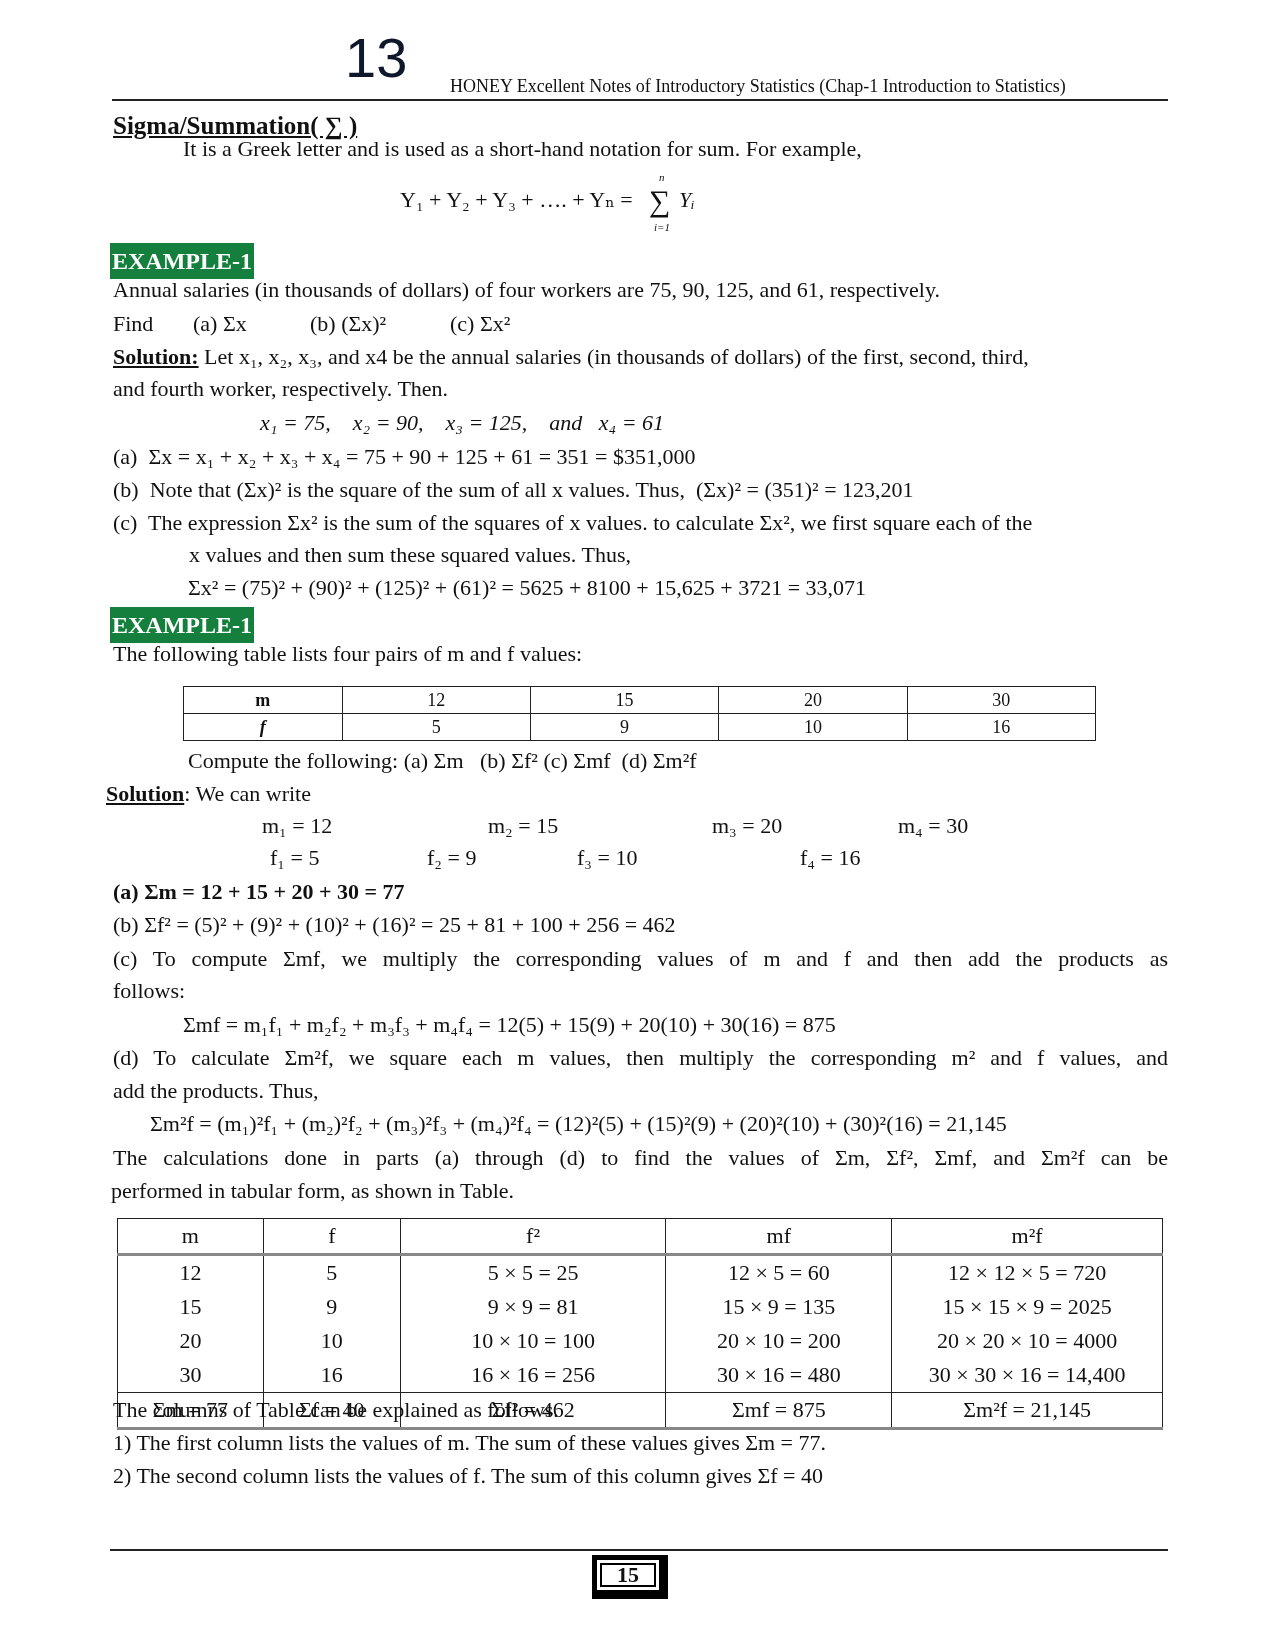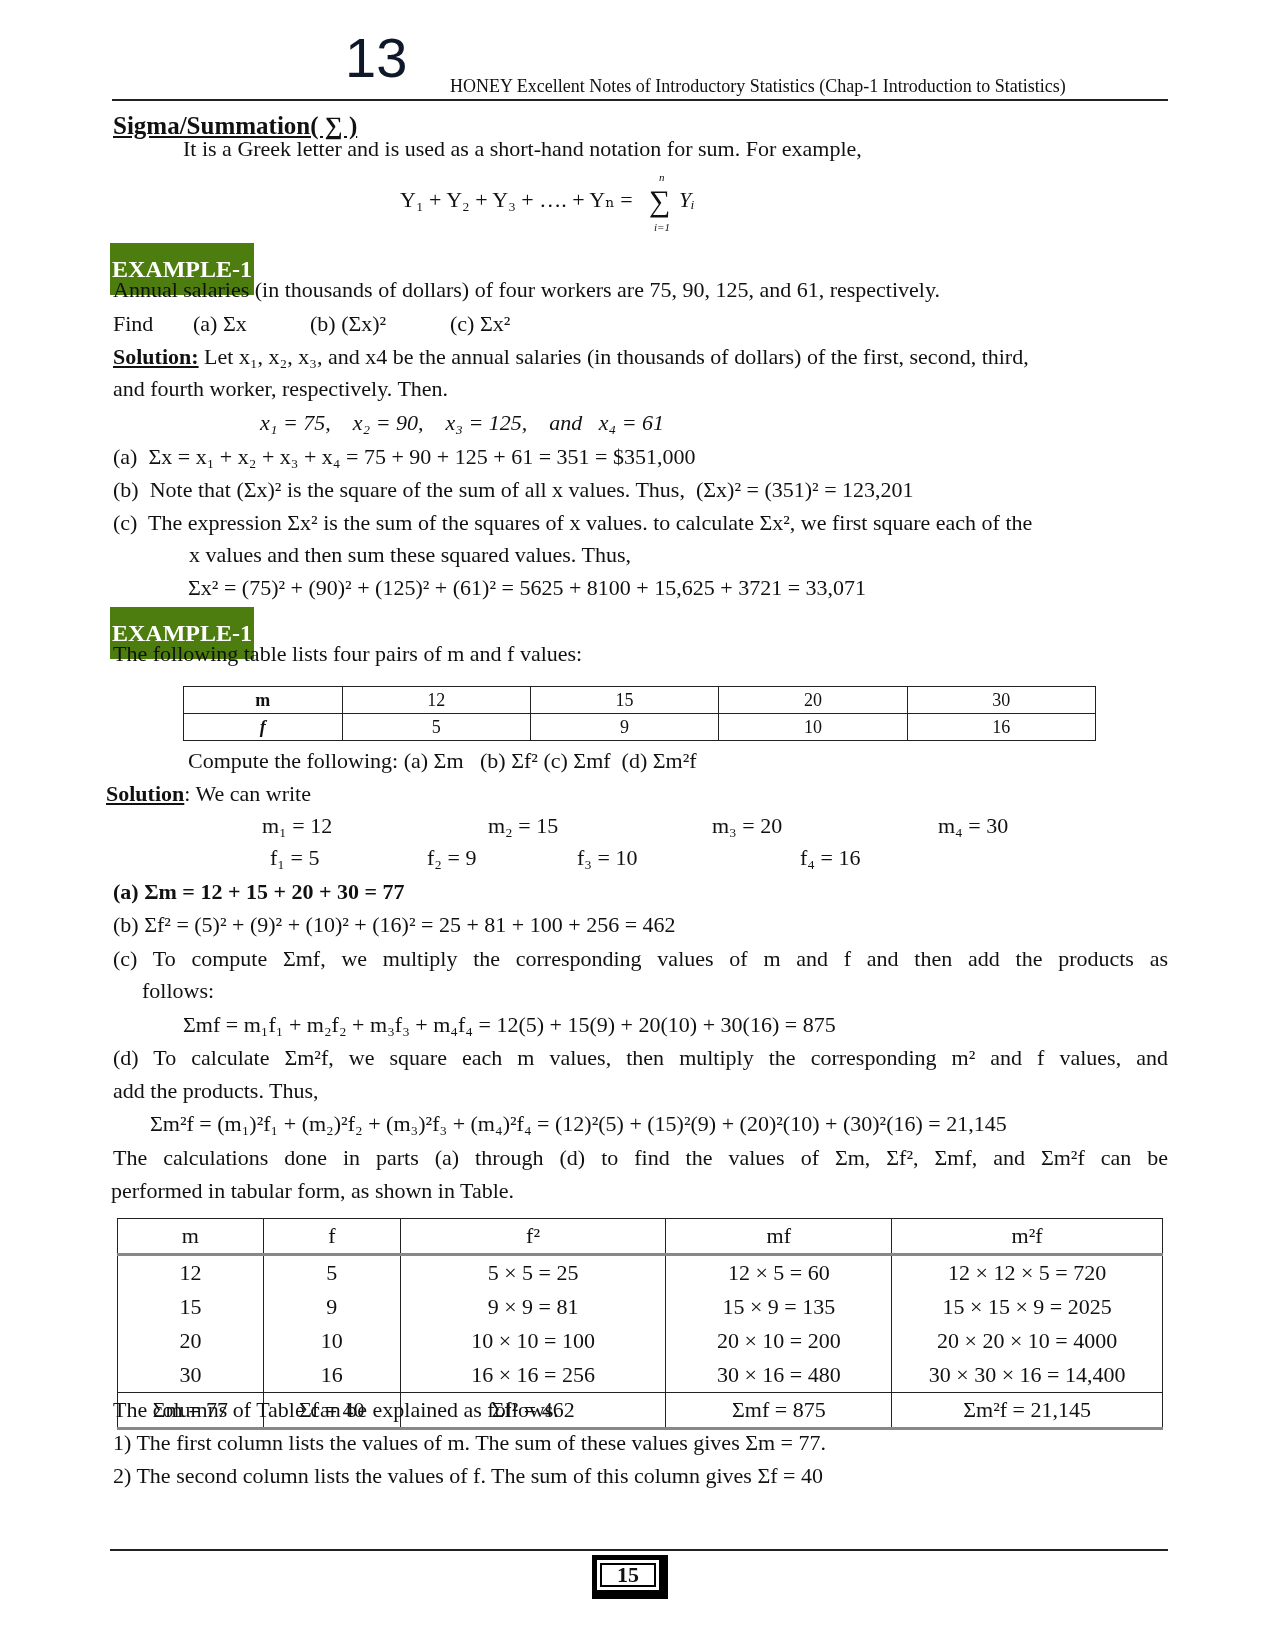--- a/index.html
+++ b/index.html
@@ -5,21 +5,21 @@
   html, body { margin: 0; padding: 0; background: #ffffff; }
   body { width: 1275px; height: 1650px; position: relative; overflow: hidden;
          font-family: "Liberation Serif", "DejaVu Serif", serif; color: #111; }
   .abs { position: absolute; white-space: nowrap; }
   .t { font-size: 22px; line-height: 26px; }
   .page-num { left: 345px; top: 28px; font-family: "Liberation Sans", "DejaVu Sans", sans-serif;
               font-size: 56px; line-height: 60px; color: #0f172a; }
   .running-header { left: 450px; top: 75px; font-size: 18px; line-height: 22px; }
   .header-rule { position: absolute; left: 112px; top: 99px; width: 1056px; height: 2px; background: #222; }
   .heading { left: 113px; top: 111px; font-size: 25px; font-weight: bold; text-decoration: underline; line-height: 30px; }
-  .example-badge { background: #4d7c0f; color: #fff; font-weight: bold; font-size: 24px; line-height: 28px; padding: 12px 2px; }
+  .example-badge { background: #15803d; color: #fff; font-weight: bold; font-size: 24px; line-height: 28px; padding: 4px 2px; }
   .bold-u { font-weight: bold; text-decoration: underline; }
   .justify { width: 1055px; text-align: justify; text-align-last: justify; white-space: normal; }
   table { border-collapse: collapse; position: absolute; }
   .tbl1 { left: 183px; top: 686px; width: 913px; font-size: 18px; }
   .tbl1 td { border: 1.5px solid #222; text-align: center; height: 26px; padding: 0; }
   .tbl2 { left: 117px; top: 1218px; width: 1046px; font-size: 22px; }
   .tbl2 td { text-align: center; padding: 0; border-left: 1.5px solid #222; border-right: 1.5px solid #222; height: 34px; }
   .tbl2 tr.head td { border-top: 1.5px solid #222; border-bottom: 3px solid #888; }
   .tbl2 tr.total td { border-top: 1.5px solid #222; border-bottom: 3px solid #888; }
   .footer-rule { position: absolute; left: 110px; top: 1549px; width: 1058px; height: 2px; background: #222; }
@@ -86,29 +86,29 @@
 </tbody>
   </table>
 
 <div class="abs t" style="left:188px; top:748px; white-space:pre;">Compute the following: (a) Σm   (b) Σf² (c) Σmf  (d) Σm²f</div>
 <div class="abs t" style="left:106px; top:781px;">
   <span class="bold-u">Solution</span><span>: We can write</span>
 </div>
 <div class="abs t" style="left:262px; top:813px;">m₁ = 12</div>
 <div class="abs t" style="left:488px; top:813px;">m₂ = 15</div>
 <div class="abs t" style="left:712px; top:813px;">m₃ = 20</div>
-<div class="abs t" style="left:938px; top:813px;text-align:center;">m₄ = 30</div>
+<div class="abs t" style="left:898px; top:813px;text-align:center;">m₄ = 30</div>
 <div class="abs t" style="left:270px; top:845px;">f₁ = 5</div>
 <div class="abs t" style="left:427px; top:845px;">f₂ = 9</div>
 <div class="abs t" style="left:577px; top:845px;">f₃ = 10</div>
 <div class="abs t" style="left:800px; top:845px;">f₄ = 16</div>
 <div class="abs t" style="left:113px; top:879px;font-weight:bold;">(a) Σm = 12 + 15 + 20 + 30 = 77</div>
 <div class="abs t" style="left:113px; top:912px;">(b) Σf² = (5)² + (9)² + (10)² + (16)² = 25 + 81 + 100 + 256 = 462</div>
 <div class="abs t justify" style="left:113px; top:946px;">(c) To compute Σmf, we multiply the corresponding values of m and f and then add the products as</div>
-<div class="abs t" style="left:113px; top:978px;margin-left:29px;">follows:</div>
+<div class="abs t" style="left:113px; top:978px;">follows:</div>
 <div class="abs t" style="left:183px; top:1012px;">Σmf = m₁f₁ + m₂f₂ + m₃f₃ + m₄f₄ = 12(5) + 15(9) + 20(10) + 30(16) = 875</div>
 <div class="abs t justify" style="left:113px; top:1045px;">(d) To calculate Σm²f, we square each m values, then multiply the corresponding m² and f values, and</div>
 <div class="abs t" style="left:113px; top:1078px;">add the products. Thus,</div>
 <div class="abs t" style="left:150px; top:1111px;">Σm²f = (m₁)²f₁ + (m₂)²f₂ + (m₃)²f₃ + (m₄)²f₄ = (12)²(5) + (15)²(9) + (20)²(10) + (30)²(16) = 21,145</div>
 <div class="abs t justify" style="left:113px; top:1145px;">The calculations done in parts (a) through (d) to find the values of Σm, Σf², Σmf, and Σm²f can be</div>
 <div class="abs t" style="left:111px; top:1178px;">performed in tabular form, as shown in Table.</div>
 
 <table class="tbl2">
   <colgroup>
       <col style="width:146px">

